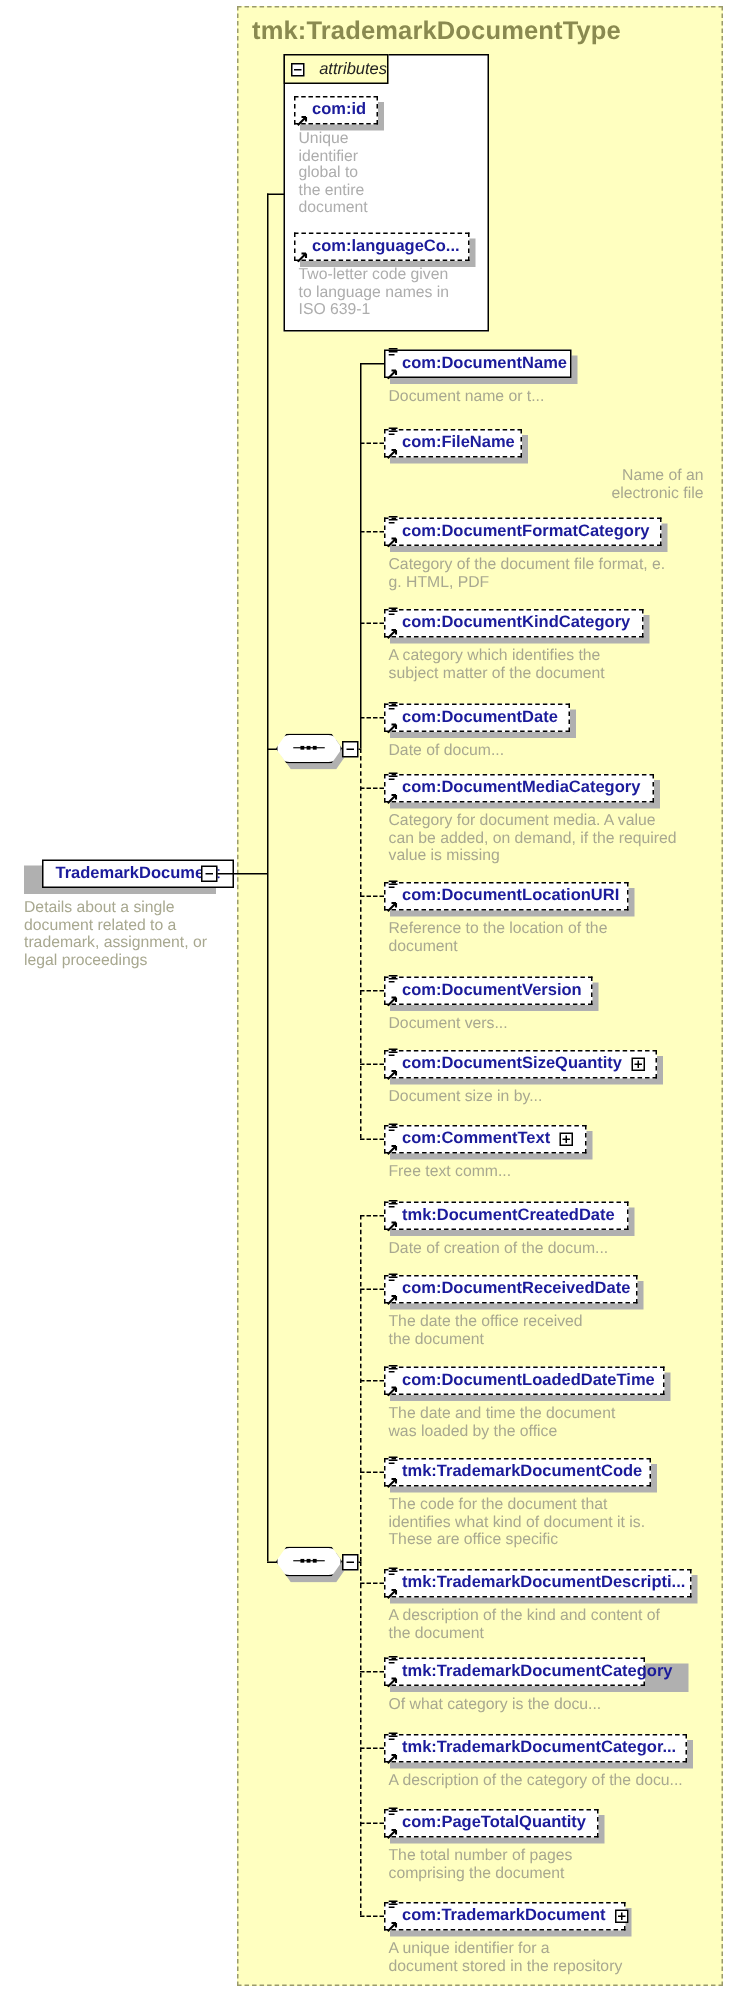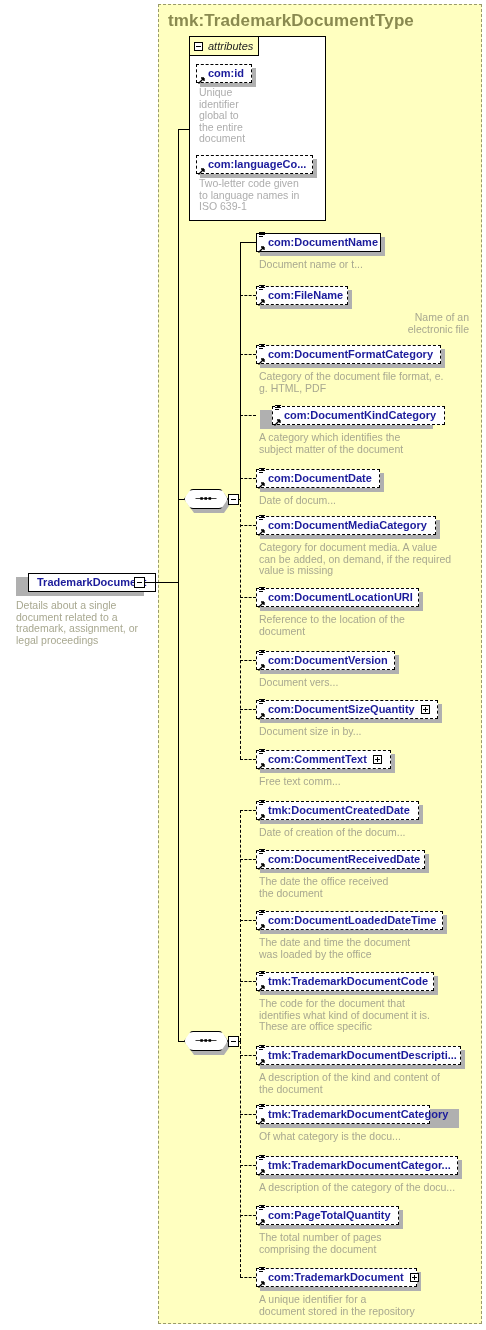--- a/index.html
+++ b/index.html
@@ -63,20 +63,21 @@
     top: 36px;
     width: 70px;
     height: 20px;
     background: #ffffc0;
     border: 1px solid #000000;
     box-sizing: border-box;
     display: flex;
     align-items: center;
     gap: 5px;
     padding-left: 4px;
+    justify-content: space-between;
   }
   .attr-header-label {
     font-style: italic;
     font-size: 11px;
     color: #222;
     line-height: 1;
   }
   .expander {
     width: 9px;
     height: 9px;
@@ -376,21 +377,21 @@
           <rect x="0" y="5" width="4" height="1" fill="#000"></rect>
         </svg>
         <svg class="ref-arrow" viewBox="0 0 8 8" width="8" height="8">
           <path d="M0.5 7.5 L6 2 M6 2 L3 2 M6 2 L6 5" stroke="#000" stroke-width="1.4" fill="none"></path>
         </svg>
         <span class="node-label">com:DocumentFormatCategory</span>
       </div>
       <div class="anno" style="left: 259px; top: 371px; width: 225px;">Category of the document file format, e.
 g. HTML, PDF</div>
       <div class="node-shadow" style="left: 260px; top: 410px; width: 173px;"></div>
-      <div class="node optional" style="left: 272px; top: 406px; width: 173px;">
+      <div class="node optional" style="left: 256px; top: 406px; width: 173px;">
         <svg class="list-glyph" viewBox="0 0 8 8" width="8" height="8">
           <rect x="0" y="1" width="6" height="1" fill="#000"></rect>
           <rect x="0" y="3" width="6" height="1" fill="#000"></rect>
           <rect x="0" y="5" width="4" height="1" fill="#000"></rect>
         </svg>
         <svg class="ref-arrow" viewBox="0 0 8 8" width="8" height="8">
           <path d="M0.5 7.5 L6 2 M6 2 L3 2 M6 2 L6 5" stroke="#000" stroke-width="1.4" fill="none"></path>
         </svg>
         <span class="node-label">com:DocumentKindCategory</span>
       </div>

